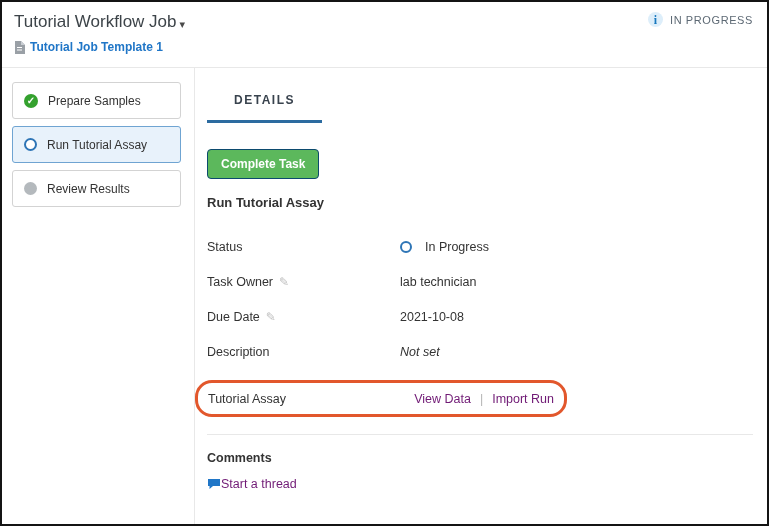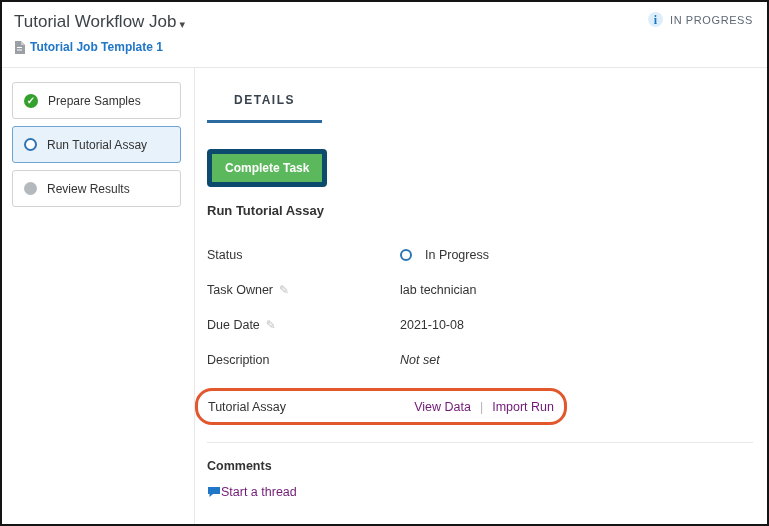--- a/index.html
+++ b/index.html
@@ -40,21 +40,21 @@
     border-radius:50%; background:#fff; flex:0 0 auto; }
   .icon-dot { width:13px; height:13px; background:#b4b9bd; border-radius:50%; flex:0 0 auto; }
   .step-label { font-size:12px; color:#333; white-space:nowrap; }
 
   .main { flex:1; box-sizing:border-box; padding:22px 14px 0 12px; min-width:0; }
   .tab { display:inline-block; width:115px; text-align:center; font-size:12px; font-weight:bold;
     letter-spacing:1.5px; color:#39434e; padding-bottom:13px; border-bottom:3px solid #2c6ba0;
     cursor:pointer; }
   .btn-complete { display:inline-block; margin-top:26px; background:#5cb85c; color:#fff;
     font-family:"Liberation Sans", sans-serif; font-weight:bold; font-size:12px;
-    border:5px solid #0c4a6e; border-radius:4px; padding:7px 13px; cursor:pointer; }
+    border:1px solid #0c4a6e; border-radius:4px; padding:7px 13px; cursor:pointer; }
   .task-title { font-size:13px; font-weight:bold; margin-top:16px; color:#333; }
 
   .fields { margin-top:30px; }
   .field-row { display:flex; align-items:flex-end; margin-bottom:21px; min-height:14px; }
   .field-label { width:193px; flex:0 0 auto; font-size:12.5px; color:#333;
     display:flex; align-items:center; gap:6px; }
   .pencil { color:#bdbdbd; font-size:12px; cursor:pointer; line-height:1; }
   .field-value { font-size:12.5px; color:#333; display:flex; align-items:center; gap:13px; }
   .status-ring { width:12px; height:12px; box-sizing:border-box; border:2px solid #2e75b6;
     border-radius:50%; background:#fff; flex:0 0 auto; }

